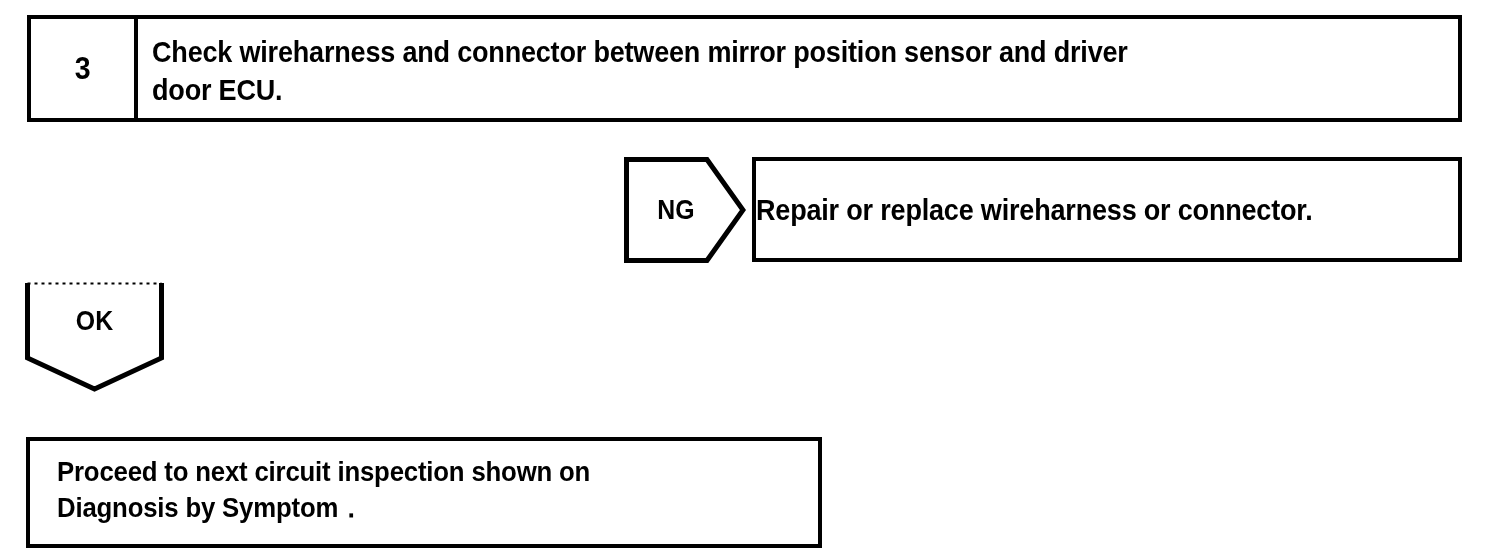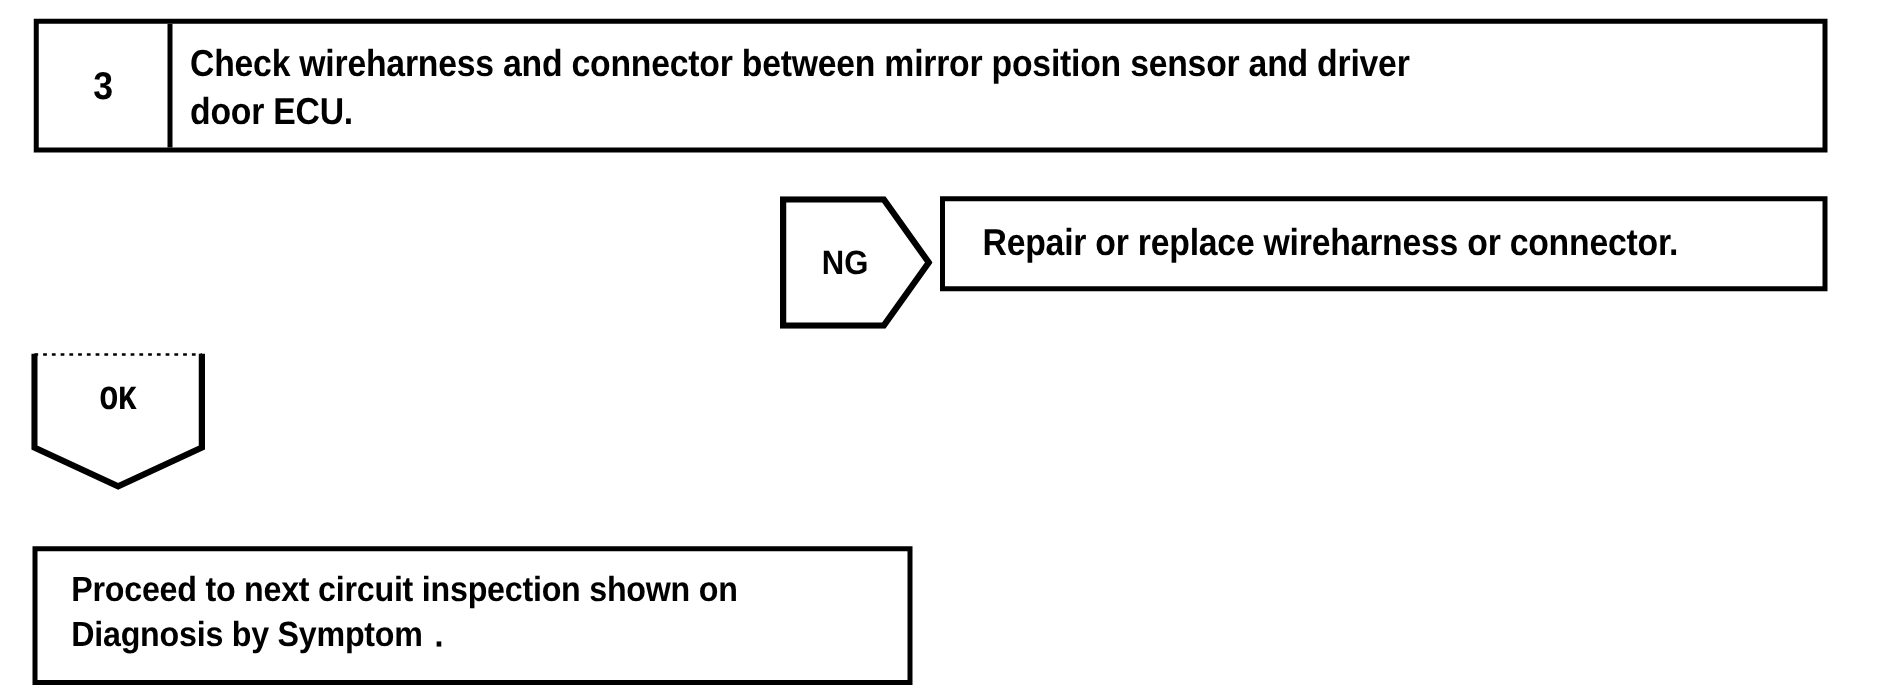--- a/index.html
+++ b/index.html
@@ -98,45 +98,44 @@
     font-weight: bold;
     transform: scaleX(0.92);
     transform-origin: center center;
   }
 
   .repair-box {
     position: absolute;
     left: 752px;
     top: 157px;
     width: 710px;
-    height: 76px;
+    height: 105px;
     border: 4px solid #000;
     box-sizing: border-box;
     background: #fff;
     display: flex;
     align-items: center;
-    padding-left: 30px;
+    padding-left: 0;
   }
   .repair-text {
     font-size: 30px;
     font-weight: bold;
     transform: scaleX(0.90);
     transform-origin: left center;
     letter-spacing: -0.2px;
     white-space: nowrap;
   }
 
   
   .ok-tag {
     position: absolute;
     left: 25px;
     top: 282px;
     width: 139px;
     height: 110px;
-    font-family: Liberation Mono, monospace;
   }
   .ok-tag svg {
     position: absolute;
     left: 0;
     top: 0;
     display: block;
   }
   .ok-label {
     position: absolute;
     left: 0;
@@ -150,21 +149,21 @@
     font-weight: bold;
     transform: scaleX(0.92);
     transform-origin: center center;
   }
 
   
   .result-box {
     position: absolute;
     left: 26px;
     top: 437px;
-    width: 704px;
+    width: 796px;
     height: 111px;
     border: 4px solid #000;
     box-sizing: border-box;
     background: #fff;
     display: flex;
     align-items: flex-start;
     padding: 13px 8px 0 27px;
   }
   .result-text {
     font-size: 28px;

